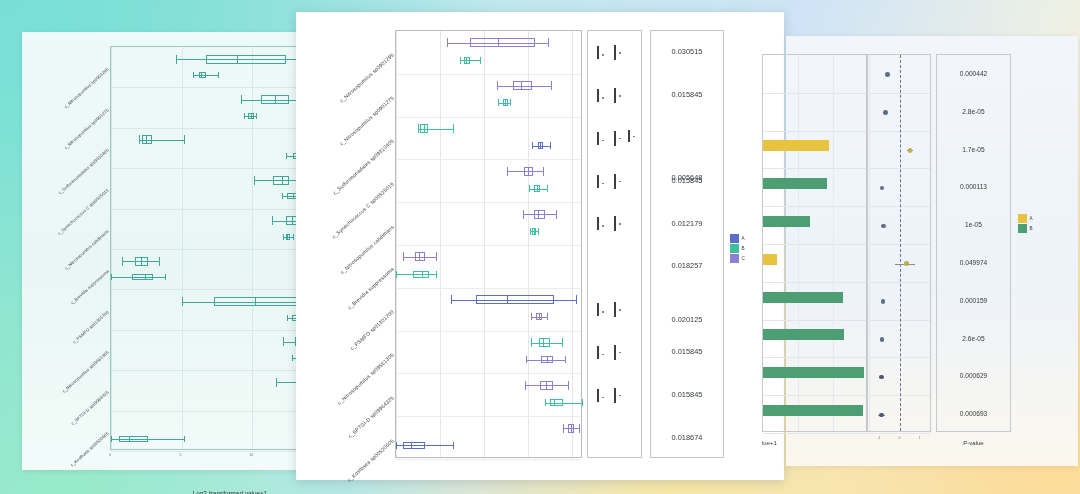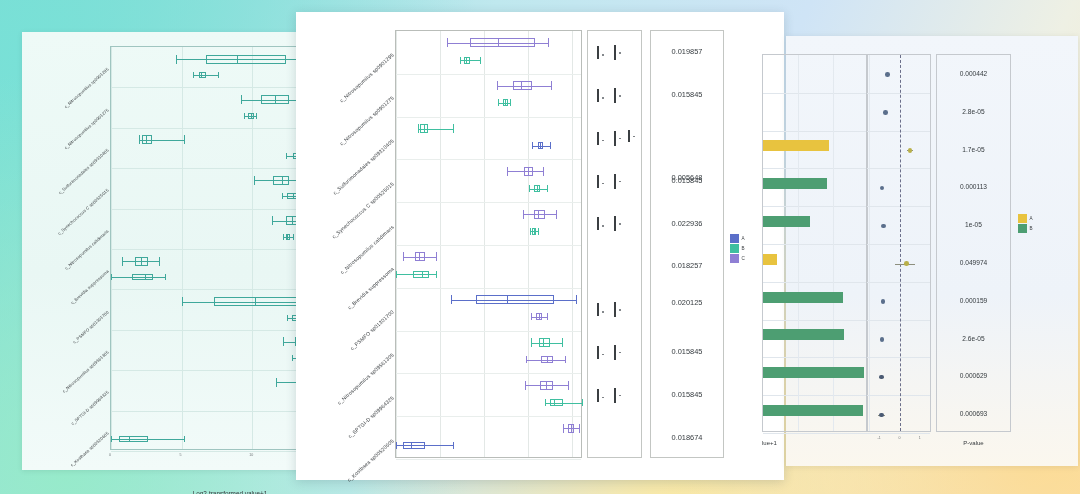--- a/index.html
+++ b/index.html
@@ -469,27 +469,27 @@
       <div class="tickmark" style="left: 9px; top: 314.856px; height: 13px;"></div>
       <div class="dotmark" style="left: 14px; top: 322.856px;"></div>
       <div class="tickmark" style="left: 26px; top: 313.856px; height: 15px;"></div>
       <div class="dotmark" style="left: 31px; top: 320.856px;"></div>
       <div class="tickmark" style="left: 9px; top: 357.656px; height: 13px;"></div>
       <div class="dotmark" style="left: 14px; top: 365.656px;"></div>
       <div class="tickmark" style="left: 26px; top: 356.656px; height: 15px;"></div>
       <div class="dotmark" style="left: 31px; top: 363.656px;"></div>
     </div>
   <div class="panel" id="cp-pvals">
-      <div class="pv pv-center" style="top: 16.4px;">0.019857</div>
+      <div class="pv pv-center" style="top: 16.4px;">0.030515</div>
       <div class="pv pv-center" style="top: 59.2px;">0.015845</div>
       <div class="pv pv-center" style="top: 102px; margin-top: 40px;">0.005648</div>
       <div class="pv pv-center" style="top: 144.8px;">0.015845</div>
-      <div class="pv pv-center" style="top: 187.6px;">0.022936</div>
+      <div class="pv pv-center" style="top: 187.6px;">0.012179</div>
       <div class="pv pv-center" style="top: 230.4px;">0.018257</div>
-      <div class="pv pv-center" style="top: 267px;">0.020125</div>
+      <div class="pv pv-center" style="top: 284px;">0.020125</div>
       <div class="pv pv-center" style="top: 316px;">0.015845</div>
       <div class="pv pv-center" style="top: 358.8px;">0.015845</div>
       <div class="pv pv-center" style="top: 401.6px;">0.018674</div>
     </div>
 
   <div id="cp-ylabels">
       <div class="ylab ylab-center" style="left: 0px; top: 39.4px; width: 97px;">c_Nitrosopumilus sp0901295</div>
       <div class="ylab ylab-center" style="left: 0px; top: 82.2px; width: 97px;">c_Nitrosopumilus sp0901275</div>
       <div class="ylab ylab-center" style="left: 0px; top: 125px; width: 97px;">c_Sulfurimonadales sp09310405</div>
       <div class="ylab ylab-center" style="left: 0px; top: 167.8px; width: 97px;">c_Synechococcus C sp00525015</div>

